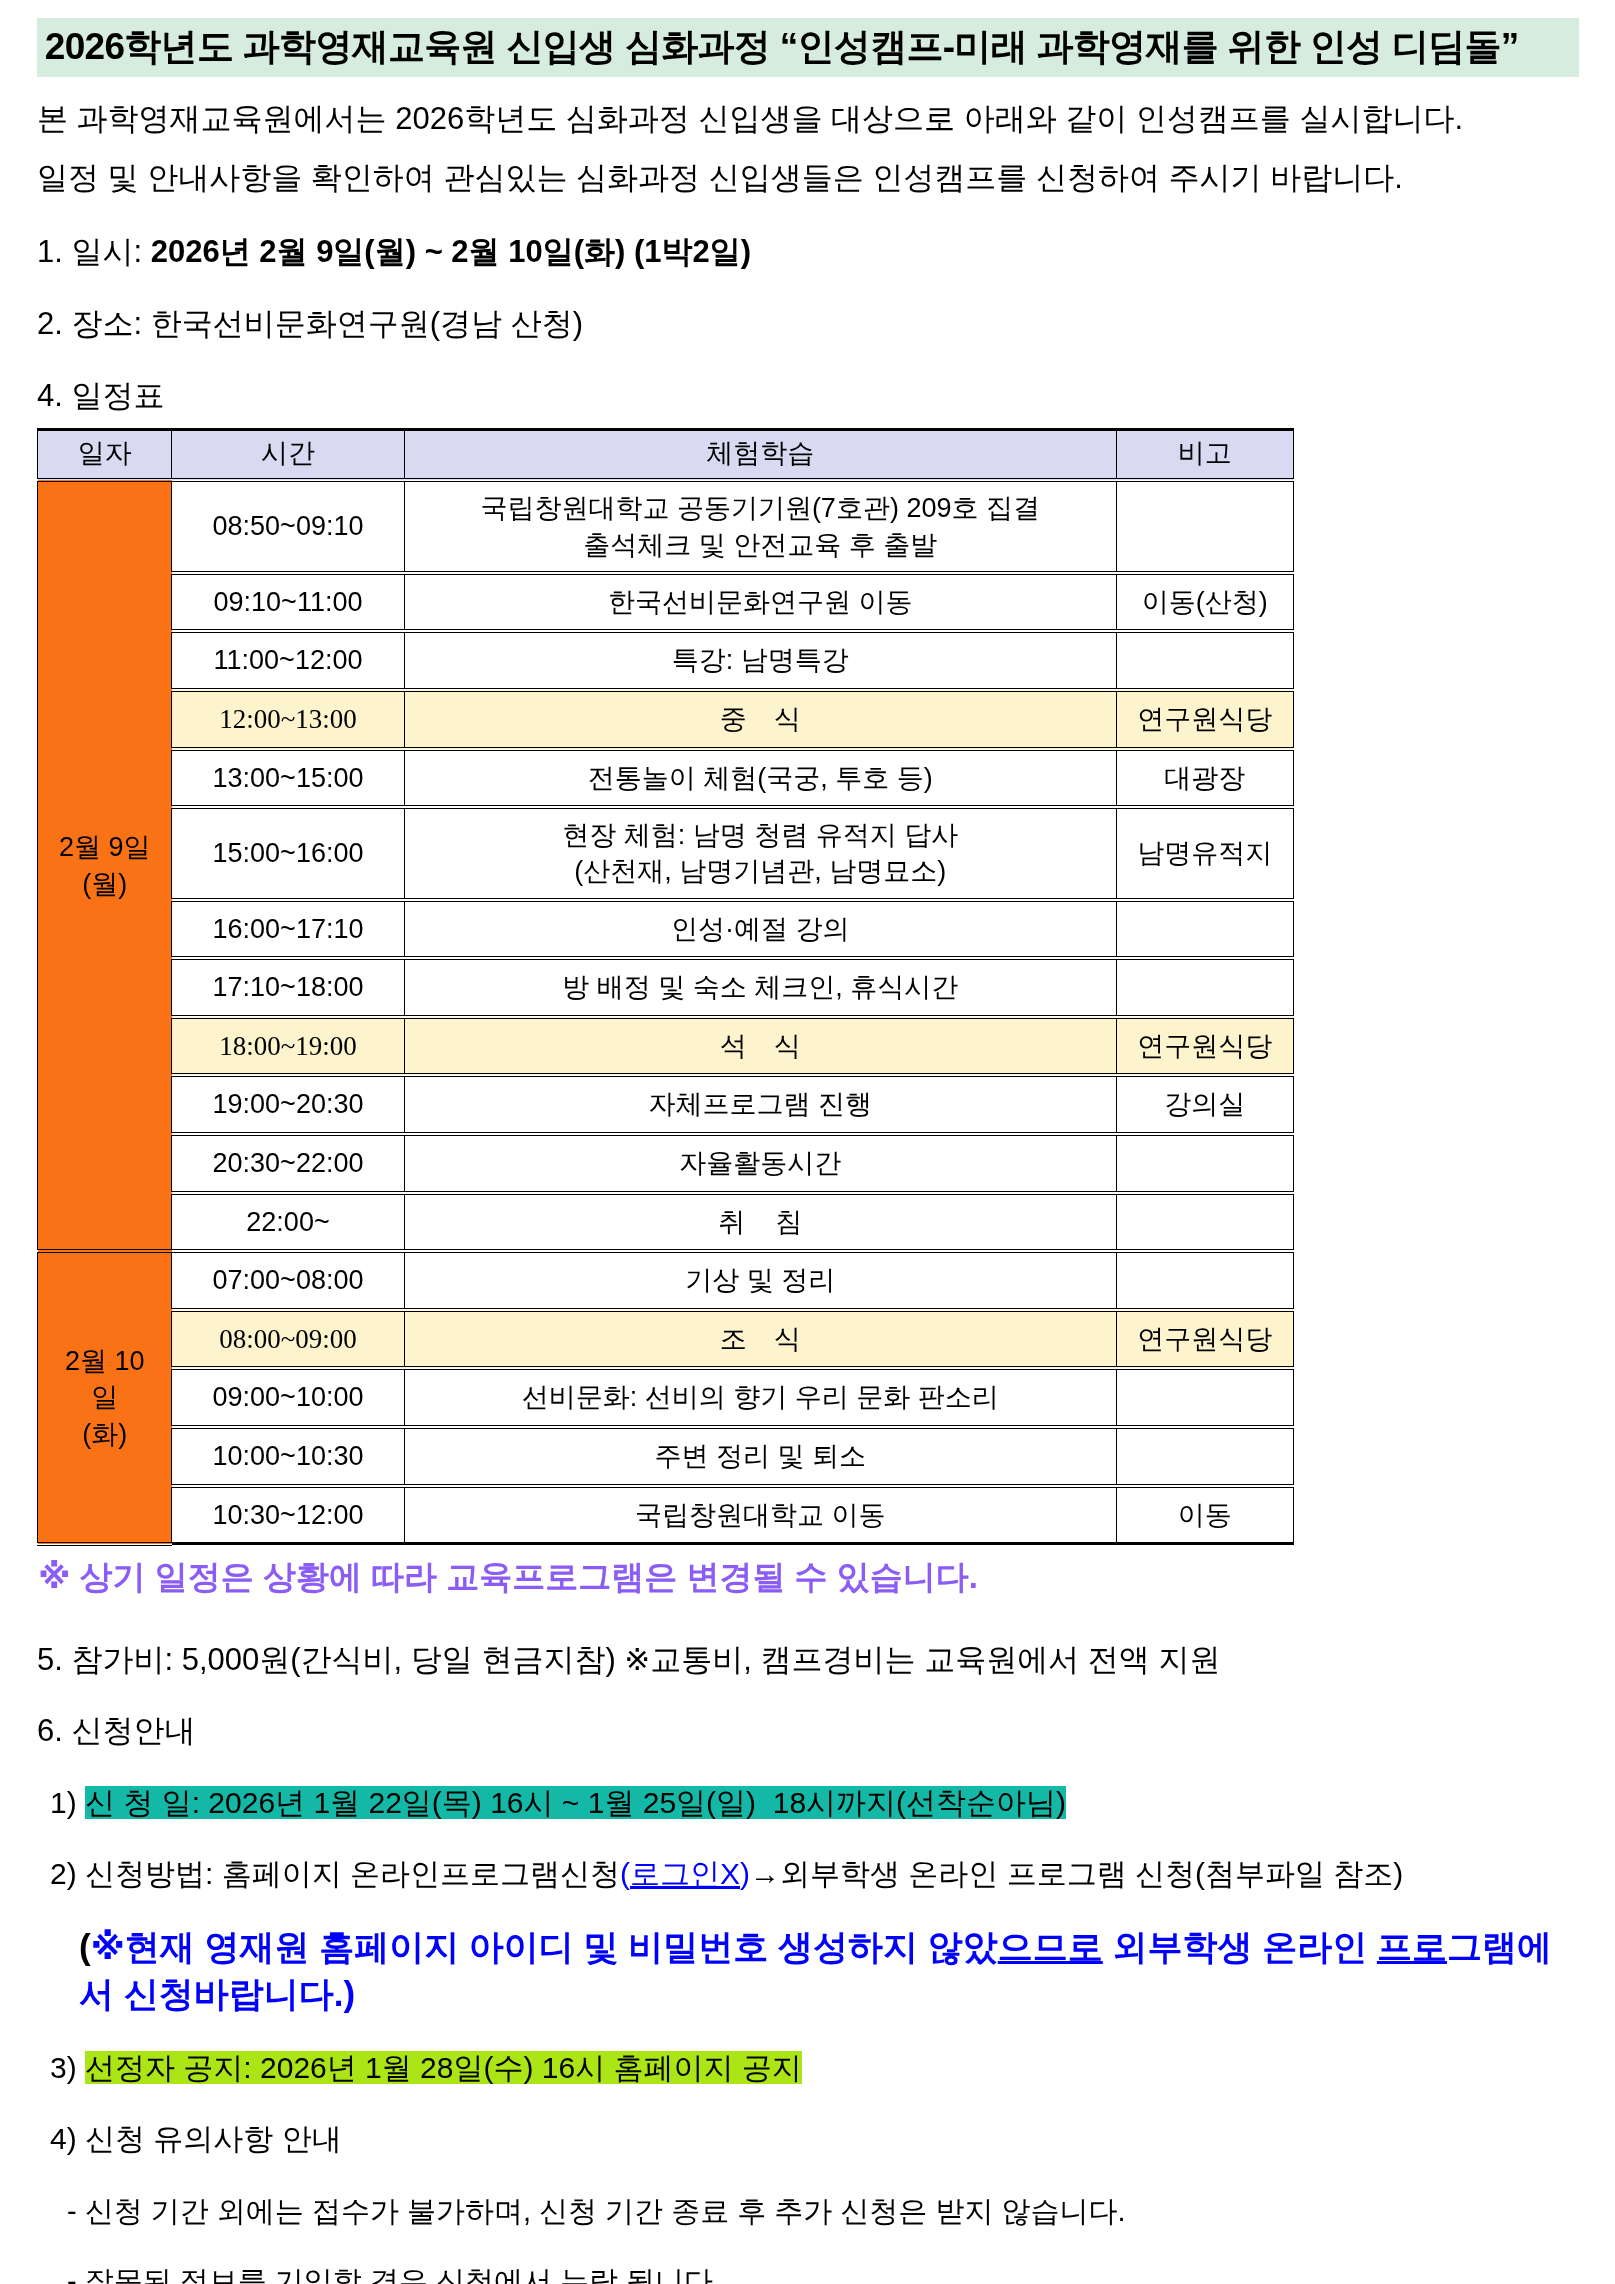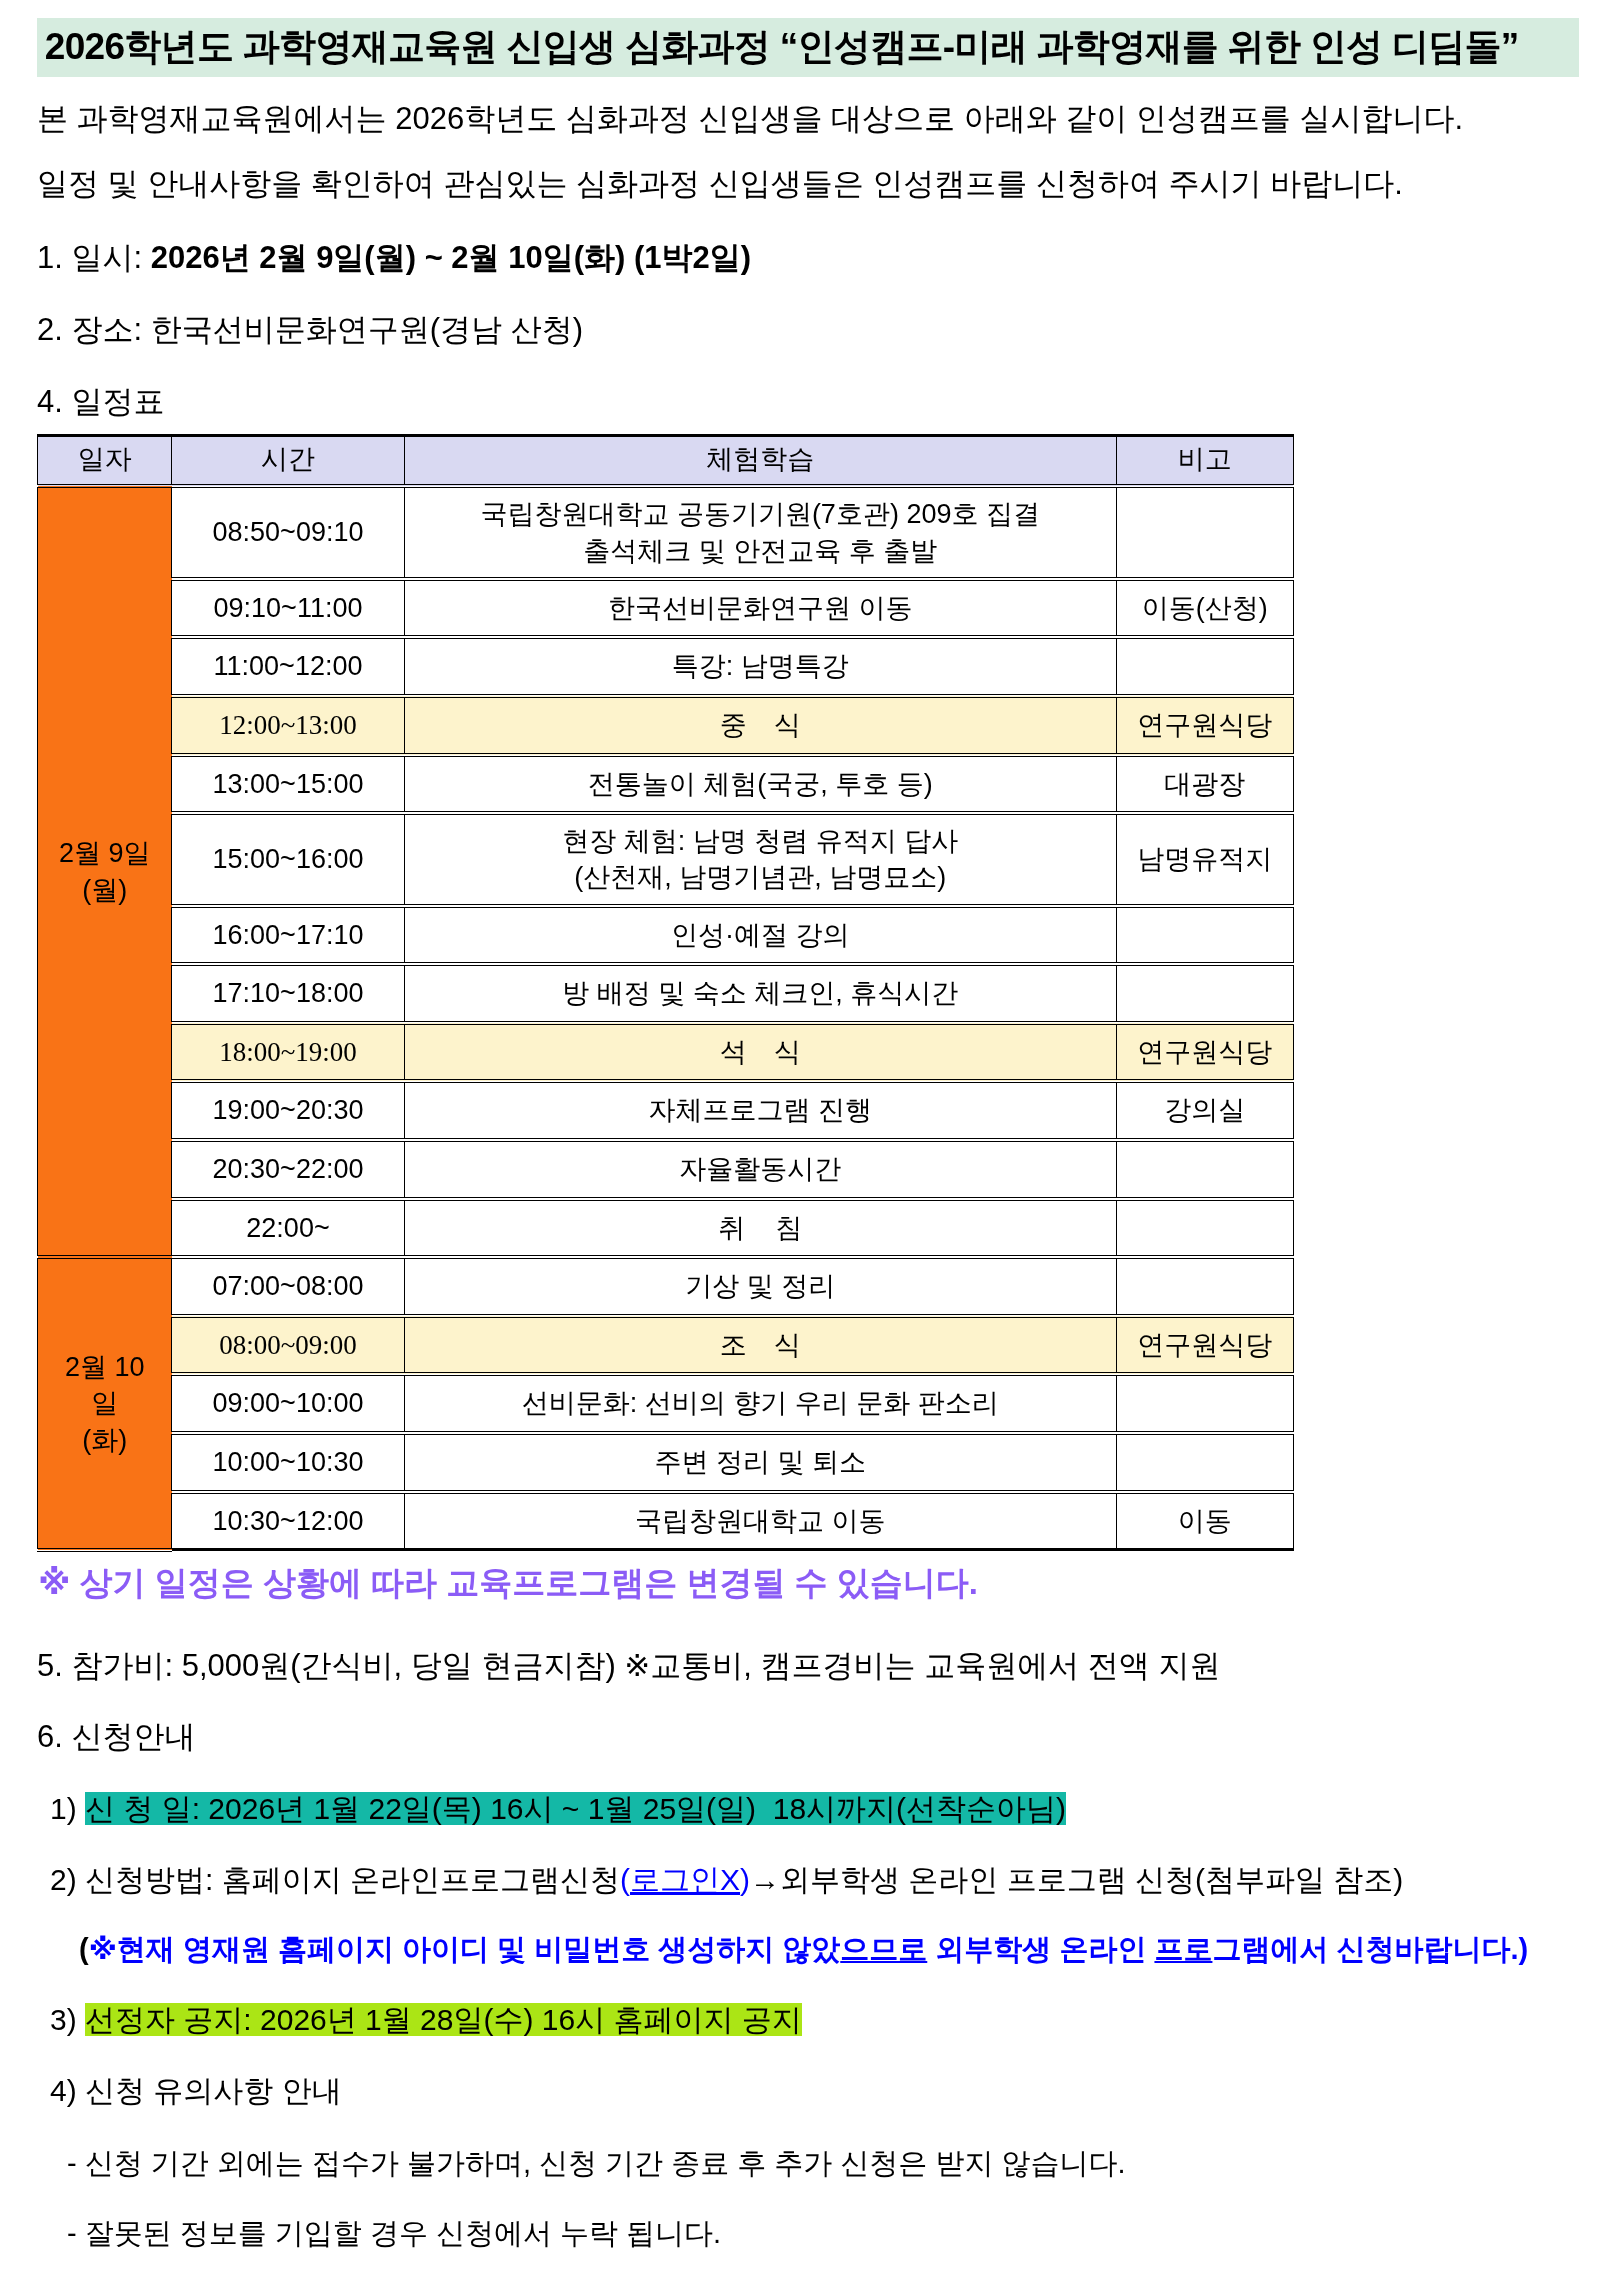--- a/index.html
+++ b/index.html
@@ -4,21 +4,21 @@
 <style>
   html,body{margin:0;padding:0;background:#ffffff;color:#000;}
   body{width:1616px;font-family:"Liberation Sans","DejaVu Sans",sans-serif;}
   .page{padding:14.3px 37px 39px 37px;}
 
   
   .title{display:block;background:#d6ecdf;font-size:37px;font-weight:bold;
          line-height:1.3;padding:5.2px 7.8px;margin:3.9px 0 19.6px 0;letter-spacing:-0.7px;}
 
   
-  .intro p{font-size:31px;line-height:1.5;margin:18px 0;}
+  .intro p{font-size:31px;line-height:1.5;margin:12px 0;}
 
   
   .num-item{font-size:31px;margin:30px 0;line-height:1.35;}
   .bold{font-weight:bold;}
   .num-item.tight{margin-bottom:11.7px;}
 
   
   table.schedule{width:81.5%;border-collapse:collapse;table-layout:fixed;
                  border-top:3.9px solid #000;border-bottom:3.9px solid #000;
                  border-left:1.3px solid #000;border-right:1.3px solid #000;margin-top:6.5px;}
@@ -35,21 +35,21 @@
 
   
   .table-note{color:#8b5cf6;font-weight:bold;font-size:33px;margin:9px 0 39px 1.3px;}
 
   
   .paren-item{font-size:30px;margin:29px 0;padding-left:13px;line-height:1.4;}
   .hl-yellow{background:#14b8a6;white-space:pre-wrap;}
   .hl-green{background:#abe515;}
   .blue{color:#0000ff;}
   .u{text-decoration:underline;}
-  .blue-note{font-size:29px;font-weight:bold;color:#0000ff;padding-left:42px;margin:26px 0;}
+  .blue-note{font-size:35px;font-weight:bold;color:#0000ff;padding-left:42px;margin:26px 0;}
   .blue-note .blk{color:#000;}
 
   .dash-item{font-size:29px;margin:25px 0;padding-left:60px;text-indent:-30px;
              text-align:justify;line-height:1.55;}
 </style>
 </head>
 <body>
 
 <div class="page">
 

